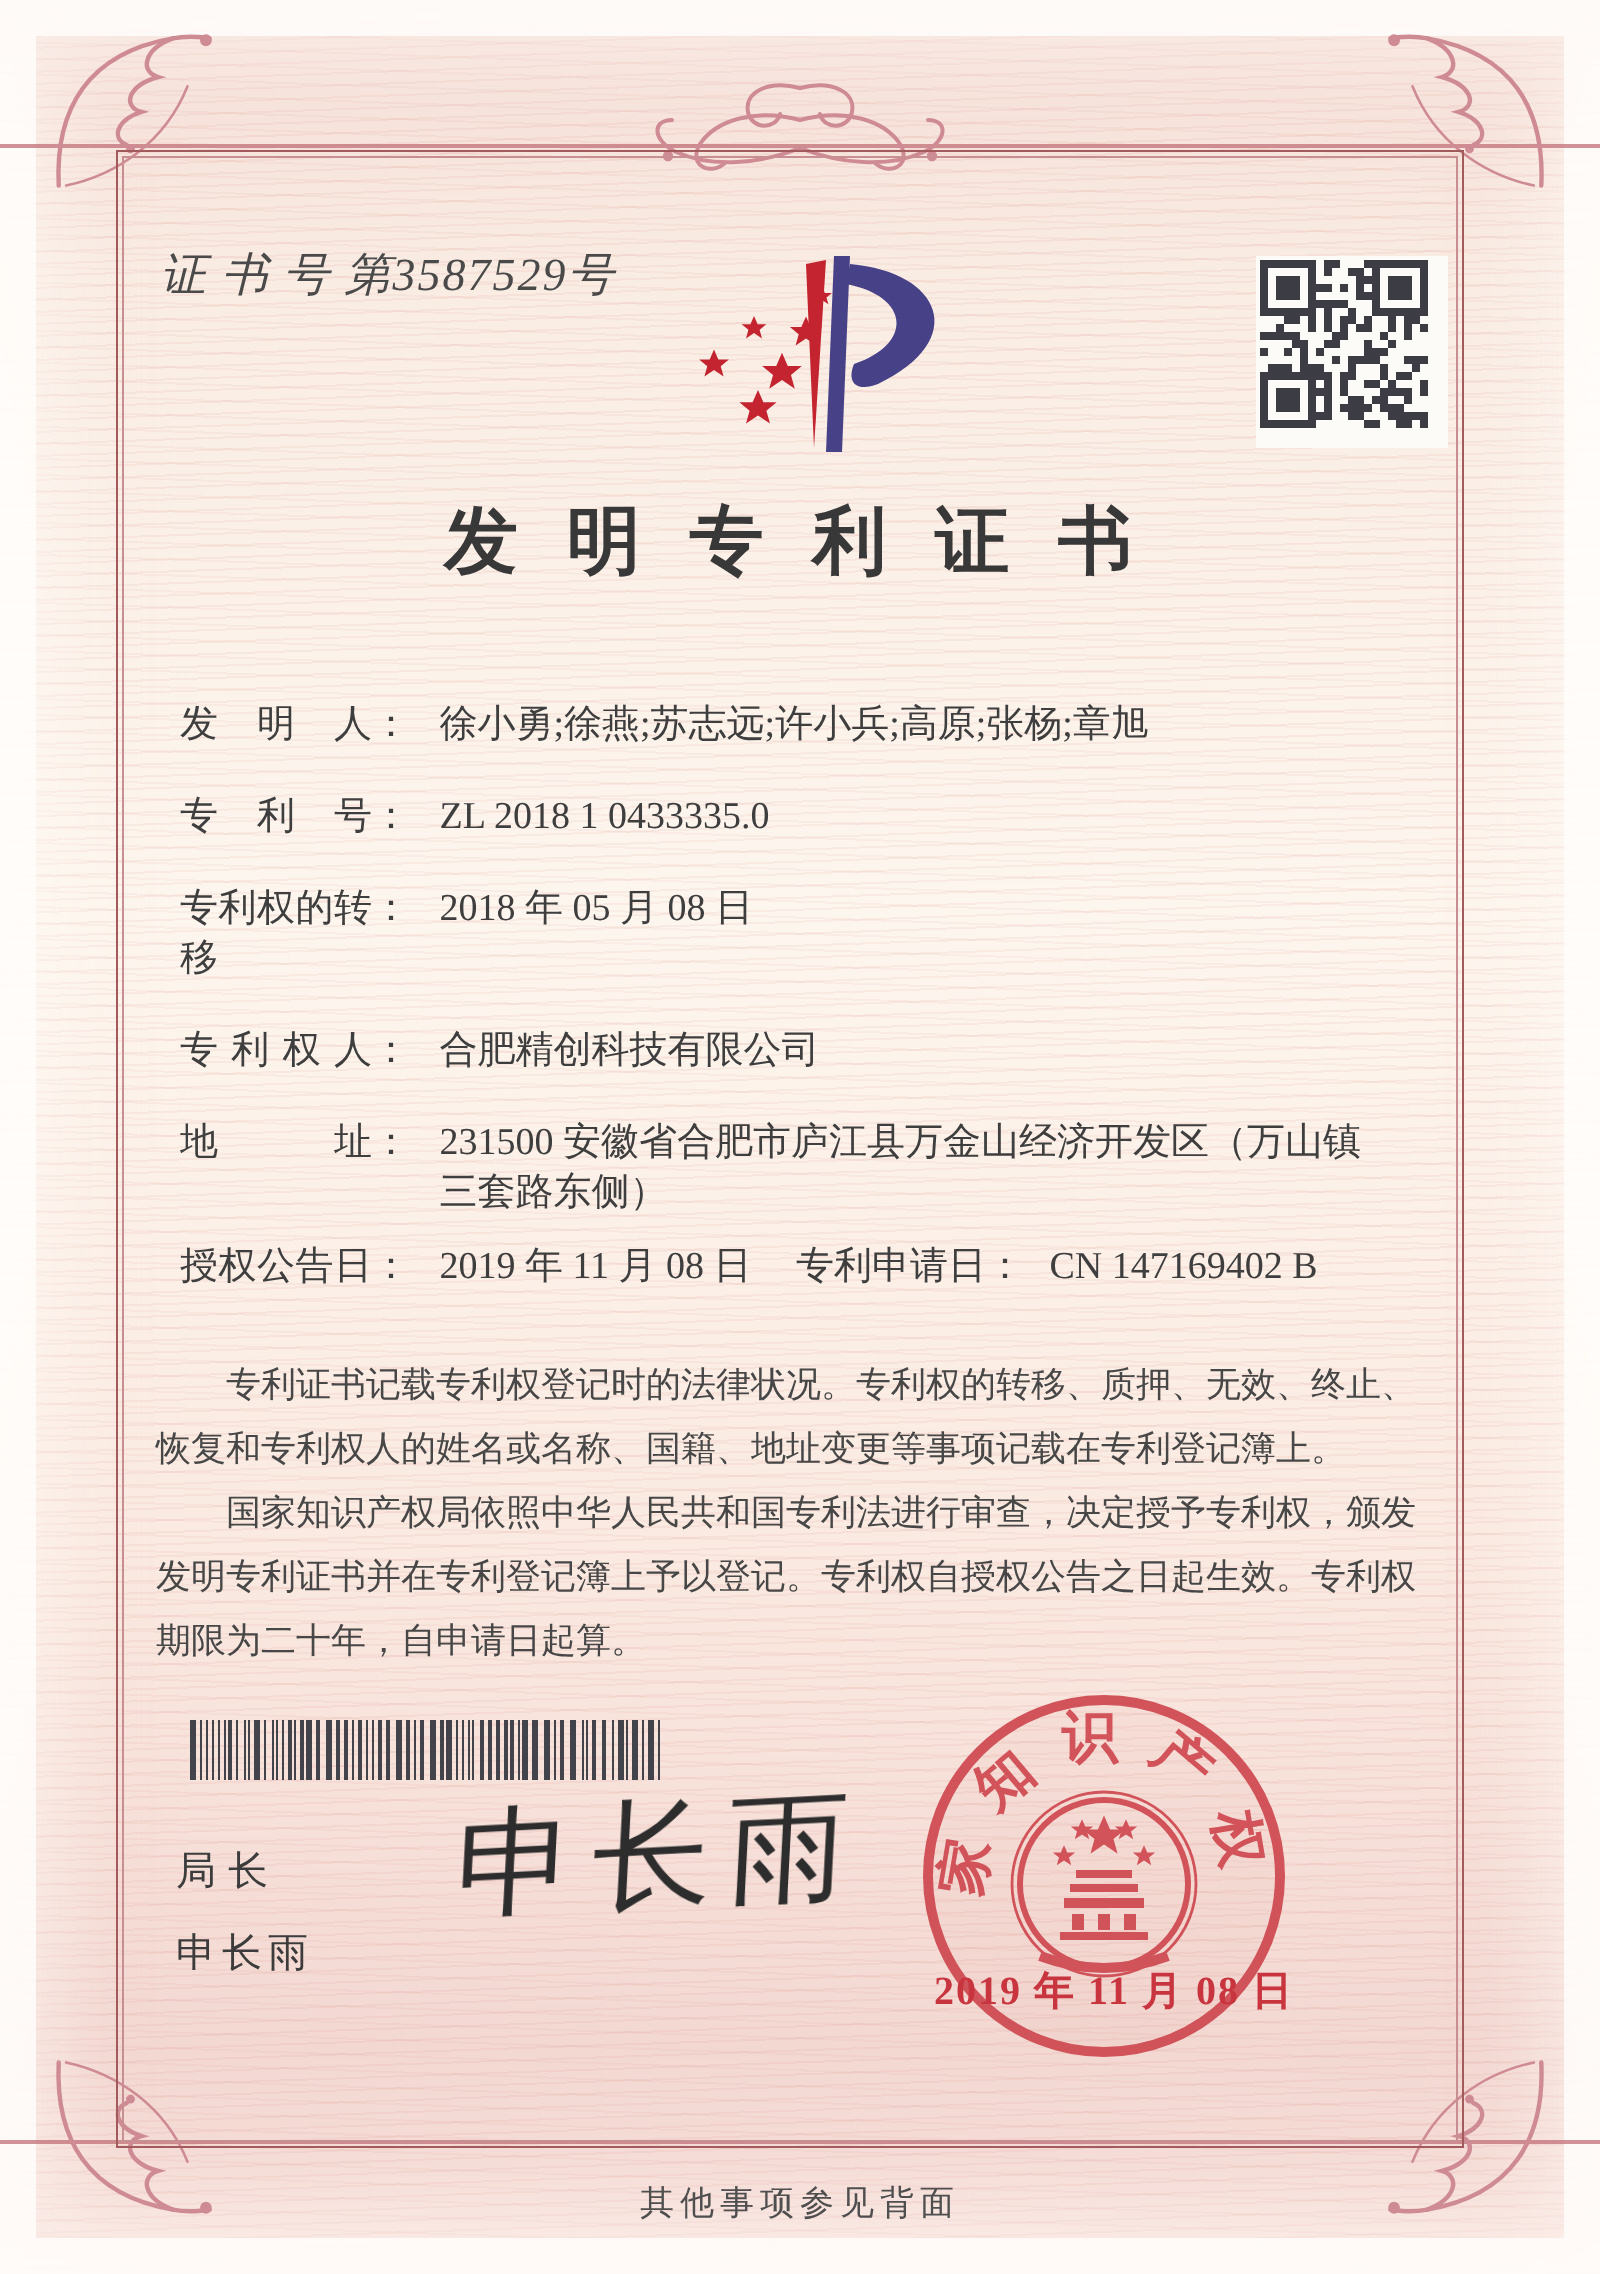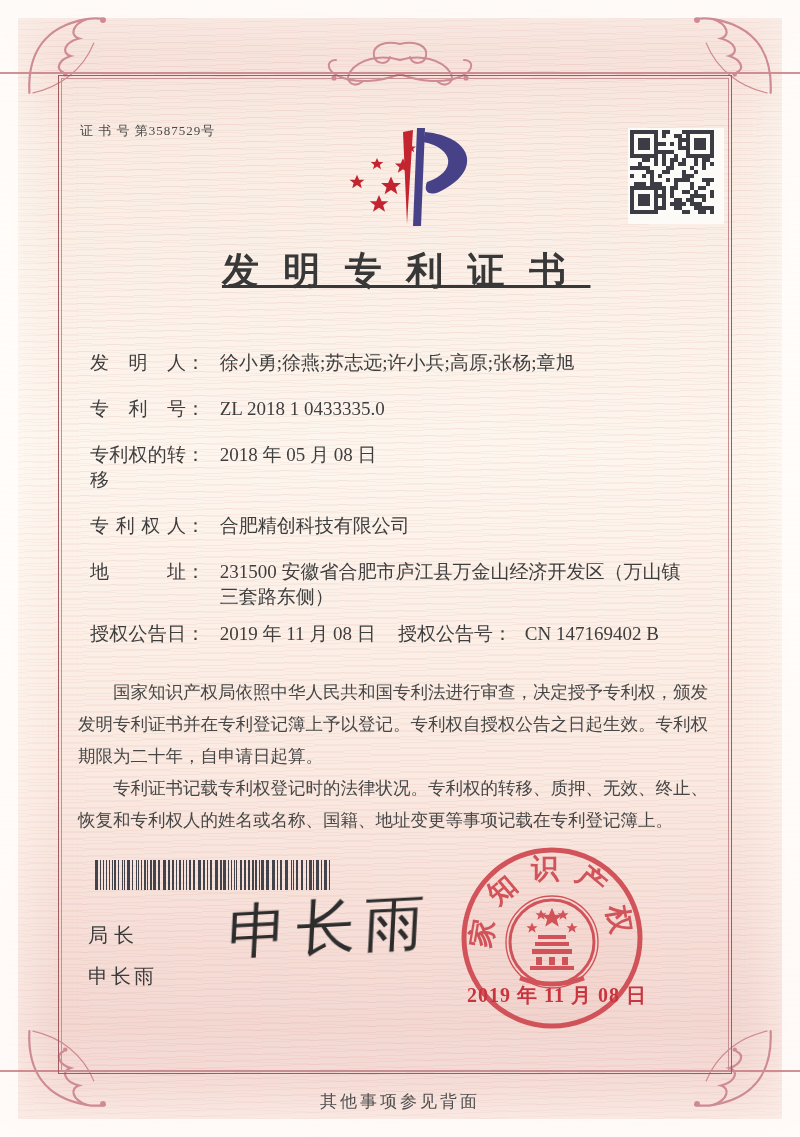--- a/index.html
+++ b/index.html
@@ -20,30 +20,30 @@
   
   .corner{position:absolute;width:92px;height:92px;color:#cf8b94;}
   .c-tl{left:22px;top:10px;}
   .c-tr{right:22px;top:10px;transform:scaleX(-1);}
   .c-bl{left:22px;top:1022px;transform:scaleY(-1);}
   .c-br{right:22px;top:1022px;transform:scale(-1,-1);}
   .medallion{position:absolute;left:280px;top:34px;width:240px;height:58px;color:#cf8b94;}
   .edge-line{position:absolute;left:0;right:0;height:0;border-top:2px solid #c4777e;opacity:.8;}
   .el-top{top:72px;} .el-bot{top:1070px;}
 
-  .cert-no{position:absolute;left:80px;top:122px;font-size:13px;letter-spacing:1px;color:#4a4a4a;}
+  .cert-no{position:absolute;left:80px;top:122px;font-size:23px;letter-spacing:1px;color:#4a4a4a;font-style:italic;}
 
   .logo{position:absolute;left:333px;top:120px;width:160px;height:115px;}
   .qr{position:absolute;left:628px;top:128px;width:92px;height:92px;background:#fdfbf8;padding:2px;}
   .qr-grid{position:relative;width:88px;height:88px;}
   .qr-grid i{position:absolute;width:4px;height:4px;background:#3c3c44;}
 
   .title{position:absolute;left:58px;top:246px;width:672px;text-align:center;
     font-size:37px;font-weight:600;color:#383838;}
-  .title span{letter-spacing:0.66em;margin-right:-0.66em;text-decoration:underline;}
+  .title span{letter-spacing:0.66em;margin-right:-0.66em;}
 
   .fields{position:absolute;left:90px;top:350px;width:640px;font-size:19px;color:#3e3e3e;}
   .frow{position:relative;margin-bottom:21px;line-height:25px;}
   .flabel{display:inline-block;width:96px;text-align:justify;text-align-last:justify;vertical-align:top;}
   .fcolon{vertical-align:top;}
   .fvalue{display:inline-block;vertical-align:top;margin-left:10px;max-width:478px;}
   .frow.addr{margin-bottom:12px;}
   .grant-right{position:absolute;left:308px;top:0;}
 
   .paras{position:absolute;left:78px;top:676px;width:646px;font-size:17.5px;line-height:32px;color:#474747;}
@@ -388,29 +388,29 @@
       <span class="fvalue">合肥精创科技有限公司</span>
     </div>
     <div class="frow addr">
       <span class="flabel">地址</span><span class="fcolon">：</span>
       <span class="fvalue">231500 安徽省合肥市庐江县万金山经济开发区（万山镇三套路东侧）</span>
     </div>
     <div class="frow">
       <span class="flabel">授权公告日</span><span class="fcolon">：</span>
       <span class="fvalue">2019 年 11 月 08 日</span>
       <span class="grant-right">
-        <span>授权公告号</span><span>：</span>
+        <span>专利申请日</span><span>：</span>
         <span style="margin-left:8px;">CN 147169402 B</span>
       </span>
     </div>
   </div>
 
   <div class="paras">
+    <p>专利证书记载专利权登记时的法律状况。专利权的转移、质押、无效、终止、恢复和专利权人的姓名或名称、国籍、地址变更等事项记载在专利登记簿上。</p>
     <p>国家知识产权局依照中华人民共和国专利法进行审查，决定授予专利权，颁发发明专利证书并在专利登记簿上予以登记。专利权自授权公告之日起生效。专利权期限为二十年，自申请日起算。</p>
-    <p>专利证书记载专利权登记时的法律状况。专利权的转移、质押、无效、终止、恢复和专利权人的姓名或名称、国籍、地址变更等事项记载在专利登记簿上。</p>
   </div>
 
   <div class="barcode">
       <i style="left:0px;width:3px"></i>
       <i style="left:5px;width:1px"></i>
       <i style="left:8px;width:1px"></i>
       <i style="left:11px;width:1px"></i>
       <i style="left:14px;width:1px"></i>
       <i style="left:17px;width:1px"></i>
       <i style="left:19px;width:2px"></i>

